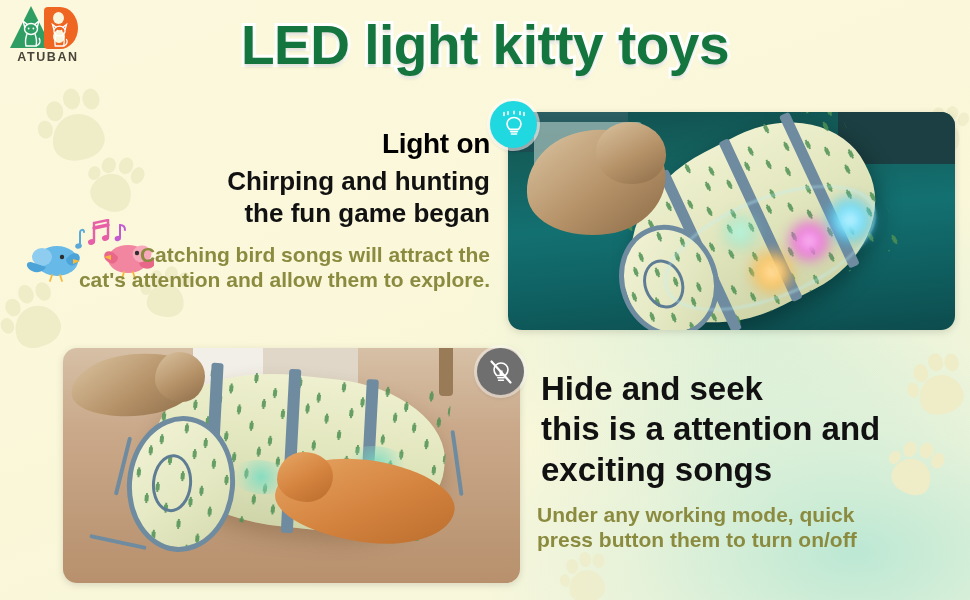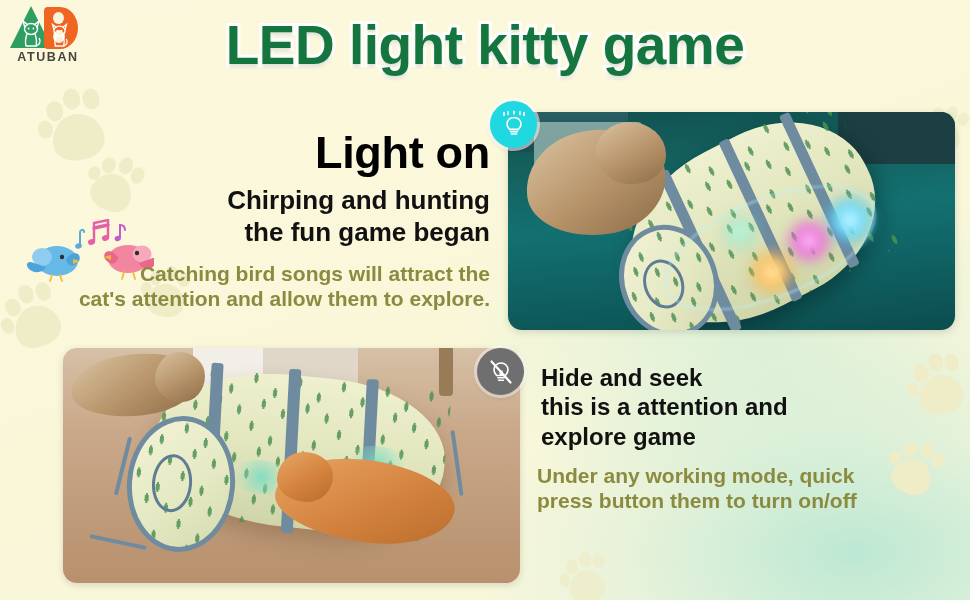--- a/index.html
+++ b/index.html
@@ -227,21 +227,21 @@
 
   
   .block-on {
     position: absolute;
     left: 10px;
     top: 128px;
     width: 480px;
     text-align: right;
   }
   .head {
-    font-size: 45px;
+    font-size: 28px;
     font-weight: bold;
     color: #000000;
     line-height: 1.12;
     letter-spacing: -0.3px;
   }
   .sub {
     font-size: 26px;
     font-weight: bold;
     color: #111111;
     line-height: 1.22;
@@ -259,21 +259,21 @@
   .block-on .note-line-2 { display: block; text-align: right; }
 
   .block-off {
     position: absolute;
     left: 537px;
     top: 355px;
     width: 420px;
     text-align: left;
   }
   .block-off .head { font-size: 35px; }
-  .block-off .sub { font-size: 24px; margin-top: 8px; padding-left: 4px;}
+  .block-off .sub { font-size: 33px; margin-top: 14px; padding-left: 4px;}
   .block-off .note { font-size: 21px; margin-top: 12px; color: #8b8b40;}
 
   
   .birds {
     position: absolute;
     left: 24px;
     top: 219px;
     width: 130px;
     height: 64px;
   }
@@ -366,21 +366,21 @@
             <path d="M13.8 24 C17 23 18 19.5 16.3 17"></path>
           </g>
           <circle cx="7.5" cy="8.6" r="0.8" fill="#ffffff"></circle>
           <circle cx="11.5" cy="8.6" r="0.8" fill="#ffffff"></circle>
         </svg>
       </span>
     </div>
     <div class="brand">ATUBAN</div>
   </div>
 
-  <div class="title">LED light kitty game</div>
+  <div class="title">LED light kitty toys</div>
 
   <div class="photo photo-top">
 
     <div style="position:absolute; left:0; top:0; width:120px; height:40px; background:linear-gradient(180deg,#2a5f63,#1c4d52); border-radius:0 0 8px 0;"></div>
     <div style="position:absolute; left:26px; top:10px; width:108px; height:50px; background:#8fb0ab; border-radius:4px; opacity:0.85;"></div>
     <div style="position:absolute; left:330px; top:0px; width:125px; height:52px; background:#1b3f42; border-radius:0 0 10px 10px;"></div>
 
     <div class="tunnel-body" style="left:118px; top:26px; width:254px; height:172px; transform:rotate(-27deg); box-shadow:0 8px 22px rgba(0,0,0,0.35);">
       <div class="cactus-field"></div>
       <div class="tunnel-band" style="left:62px; top:-2px; width:11px; height:176px; transform:rotate(2deg);"></div>
@@ -500,21 +500,21 @@
     <div class="note">
       <span class="note-line-1">Catching bird songs will attract the</span>
       <span class="note-line-2">cat's attention and allow them to explore.</span>
     </div>
   </div>
 
   <div class="block-off">
     <div class="sub">
       <span>Hide and seek</span><br>
       <span>this is a attention and</span><br>
-      <span>explore game</span>
+      <span>exciting songs</span>
     </div>
     <div class="note">
       <span>Under any working mode, quick</span><br>
       <span>press button them to turn on/off</span><br>
     </div>
   </div>
 
 </div>
 
 </body></html>

